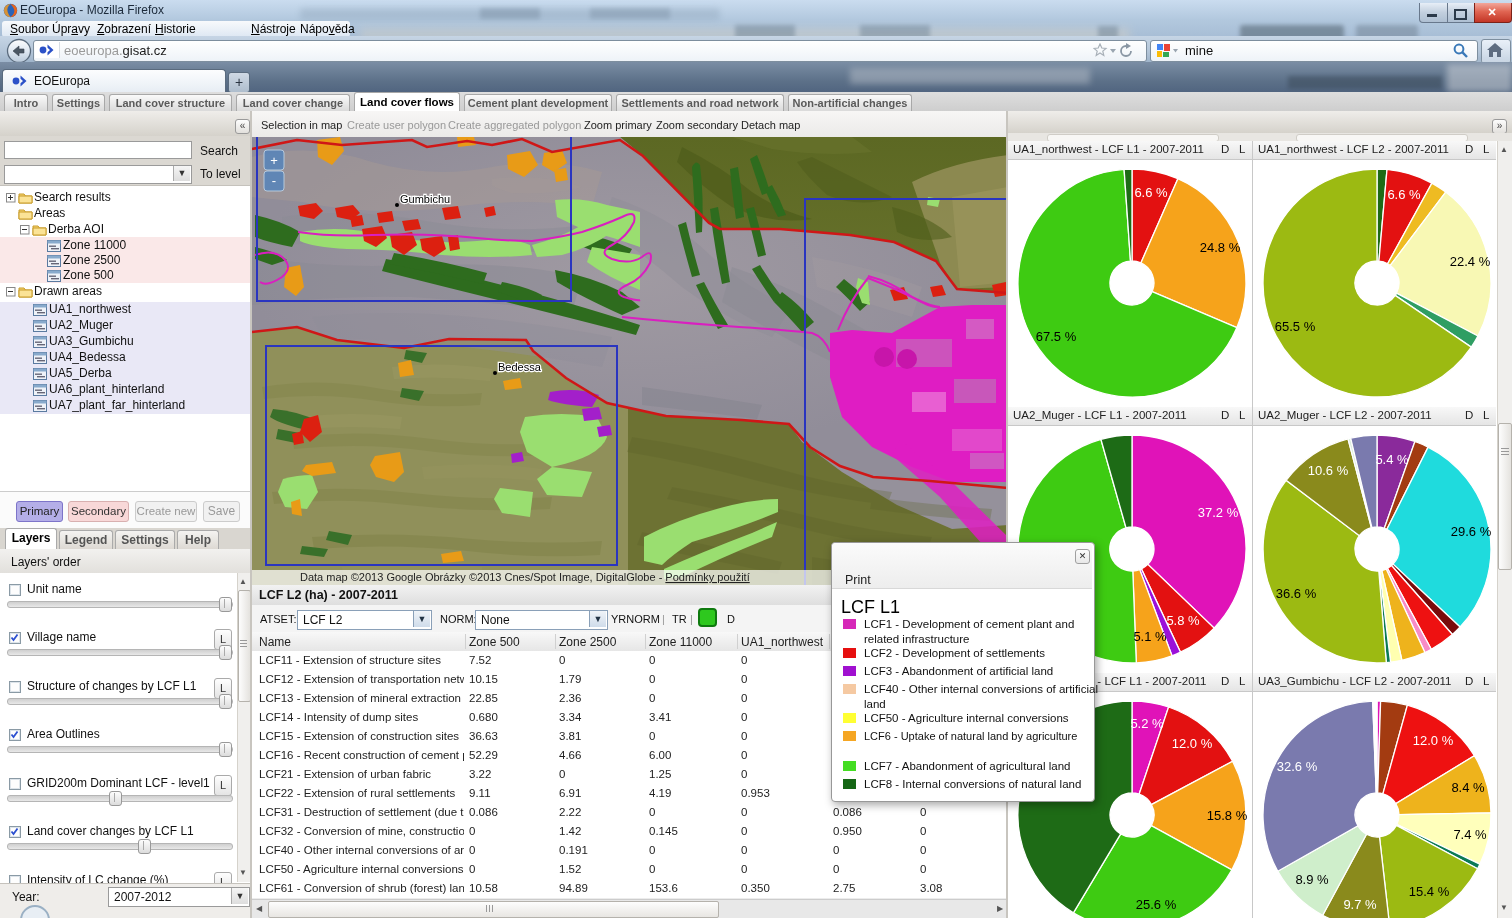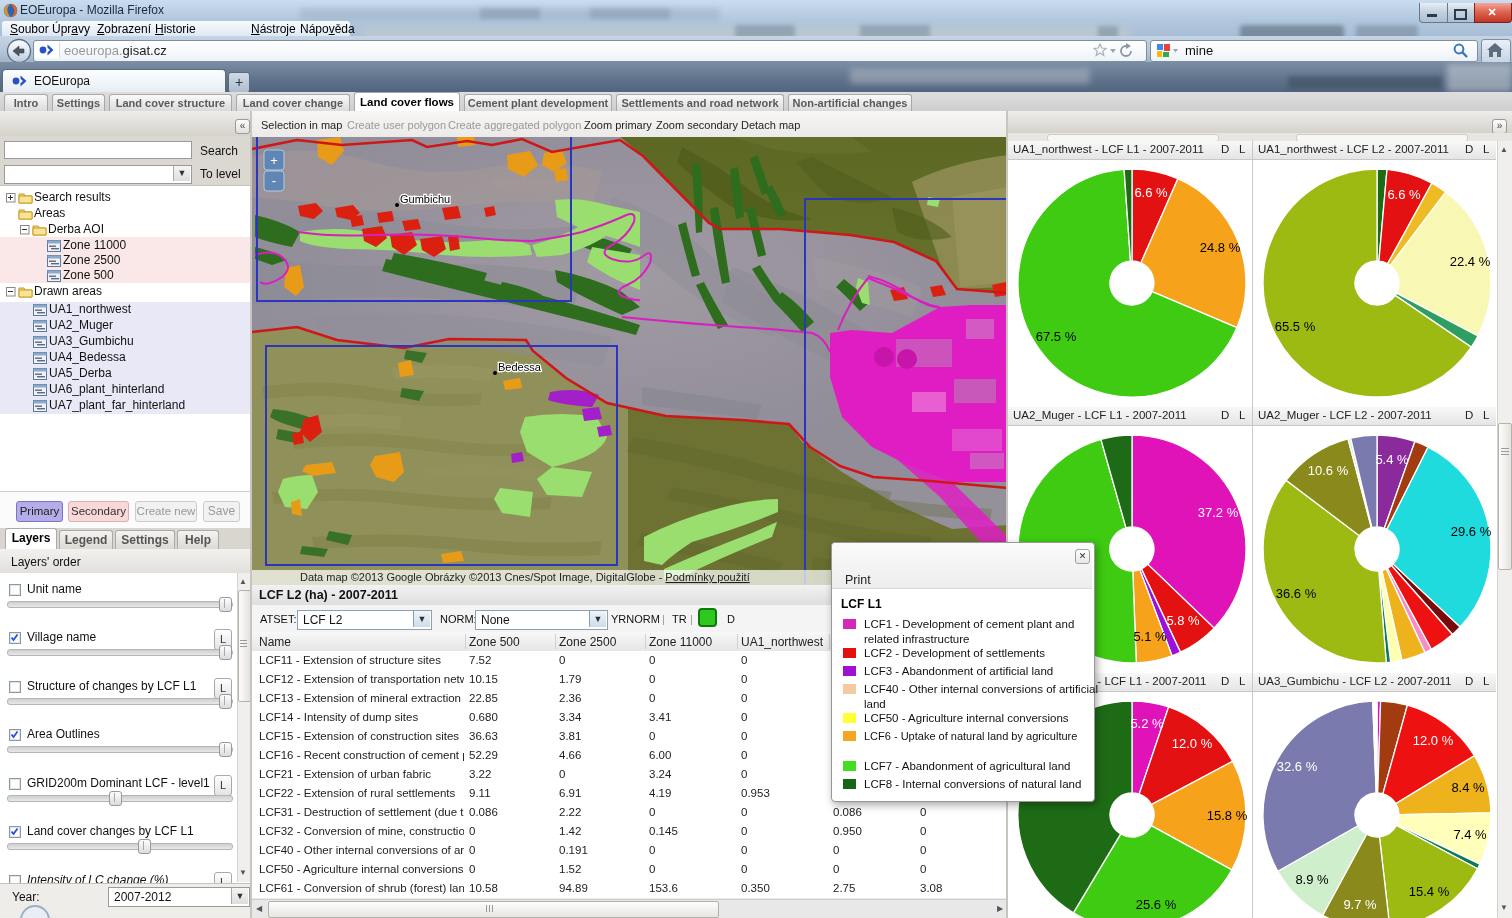--- a/index.html
+++ b/index.html
@@ -309,21 +309,21 @@
     <path d="M2.5 5.5 L4.5 8 L8.5 2.5" stroke="#2b4fd0" stroke-width="1.8" fill="none"></path>
   </svg>
 <div class="ab tl" style="left:27px;top:824px;">Land cover changes by LCF L1</div>
 <div class="ab" style="left:7px;top:843px;width:224px;height:5px;background:linear-gradient(#cfcfcf,#e8e8e8);border:1px solid #b5b5b5;border-radius:3px;"></div>
 <div class="ab" style="left:138px;top:839px;width:11px;height:13px;background:linear-gradient(#fdfdfd,#dcdcdc);border:1px solid #999;border-radius:3px;"></div>
 <div class="ab" style="left:143px;top:841px;width:1px;height:9px;background:#aaa;"></div>
 <svg class="ab" style="left:9px;top:875px" width="12" height="12">
     <rect x="0.5" y="0.5" width="11" height="11" fill="#fdfdfd" stroke="#8a9aa5"></rect>
     <rect x="1.5" y="1.5" width="9" height="9" fill="none" stroke="#dde4ea"></rect>
   </svg>
-<div class="ab tl" style="left:27px;top:873px;font-style:italic;">Intensity of LC change (%)</div>
+<div class="ab tl" style="left:27px;top:873px;">Intensity of LC change (%)</div>
 <div class="ab" style="left:214px;top:872px;width:16px;height:19px;background:linear-gradient(#fefefe,#e4e4e4);border:1px solid #aaa;border-radius:3px;font-size:11px;text-align:center;line-height:19px;color:#333;">L</div>
 
 <div class="ab" style="left:237px;top:573px;width:13px;height:309px;background:#f0efed;border-left:1px solid #d5d2cb;"></div>
 <div class="ab" style="left:239px;top:577px;width:9px;height:9px;font-size:8px;color:#555;">▲</div>
 <div class="ab" style="left:239px;top:868px;width:9px;height:9px;font-size:8px;color:#555;">▼</div>
 <div class="ab" style="left:238px;top:590px;width:11px;height:110px;background:linear-gradient(90deg,#fdfdfd,#e4e2de);border:1px solid #b5b2ac;border-radius:2px;"></div>
 <div class="ab" style="left:240px;top:640px;width:7px;height:1px;background:#999;box-shadow:0 3px 0 #999,0 6px 0 #999;"></div>
 
 <div class="ab" style="left:0;top:883px;width:250px;height:35px;background:#efedea;border-top:1px solid #c5c2bc;"></div>
 <div class="ab tl" style="left:12px;top:890px;">Year:</div>
@@ -612,21 +612,21 @@
     <span style="position:absolute;left:7px;top:3px;width:205px;overflow:hidden;display:inline-block;">LCF16 - Recent construction of cement plant</span>
     <span style="position:absolute;left:217px;top:3px;">52.29</span>
     <span style="position:absolute;left:307px;top:3px;">4.66</span>
     <span style="position:absolute;left:397px;top:3px;">6.00</span>
     <span style="position:absolute;left:489px;top:3px;">0</span>
   </div>
 <div class="ab trow" style="left:252px;top:765px;width:756px;height:19px;">
     <span style="position:absolute;left:7px;top:3px;width:205px;overflow:hidden;display:inline-block;">LCF21 - Extension of urban fabric</span>
     <span style="position:absolute;left:217px;top:3px;">3.22</span>
     <span style="position:absolute;left:307px;top:3px;">0</span>
-    <span style="position:absolute;left:397px;top:3px;">3.24</span>
+    <span style="position:absolute;left:397px;top:3px;">1.25</span>
     <span style="position:absolute;left:489px;top:3px;">0</span>
   </div>
 <div class="ab trow" style="left:252px;top:784px;width:756px;height:19px;">
     <span style="position:absolute;left:7px;top:3px;width:205px;overflow:hidden;display:inline-block;">LCF22 - Extension of rural settlements</span>
     <span style="position:absolute;left:217px;top:3px;">9.11</span>
     <span style="position:absolute;left:307px;top:3px;">6.91</span>
     <span style="position:absolute;left:397px;top:3px;">4.19</span>
     <span style="position:absolute;left:489px;top:3px;">0.953</span>
   </div>
 <div class="ab trow" style="left:252px;top:803px;width:756px;height:19px;">
@@ -798,21 +798,21 @@
 <div class="ab" style="left:1498px;top:423px;width:12px;height:145px;background:linear-gradient(90deg,#fdfdfd,#e4e2de);border:1px solid #b5b2ac;border-radius:2px;"></div>
 <div class="ab" style="left:1501px;top:448px;width:8px;height:1px;background:#999;box-shadow:0 3px 0 #999,0 6px 0 #999;"></div>
 
 <div class="ab" style="left:250px;top:111px;width:2px;height:807px;background:#c8c5bf;"></div>
 <div class="ab" style="left:1006px;top:111px;width:2px;height:807px;background:#c8c5bf;"></div>
 
 <div class="ab" style="left:831px;top:542px;width:262px;height:258px;background:#fff;border:1px solid #989898;border-radius:4px;box-shadow:2px 3px 8px rgba(0,0,0,.35);"></div>
 <div class="ab" style="left:832px;top:543px;width:260px;height:45px;background:linear-gradient(#fbfbfb,#ededed);border-radius:4px 4px 0 0;border-bottom:1px solid #d8d8d8;"></div>
 <div class="ab" style="left:1075px;top:549px;width:13px;height:13px;background:linear-gradient(#fdfdfd,#e8e8e8);border:1px solid #a0a0a0;border-radius:3px;font-size:9px;text-align:center;line-height:13px;color:#333;">✕</div>
 <div class="ab" style="left:845px;top:573px;font-size:12.5px;color:#222;">Print</div>
-<div class="ab" style="left:841px;top:597px;font-size:12px;font-weight:bold;color:#000;">LCF L1</div>
+<div class="ab" style="left:841px;top:597px;font-size:18px;font-weight:normal;color:#000;">LCF L1</div>
 <div class="ab" style="left:843px;top:619px;width:13px;height:10px;background:#d628b8;"></div>
 <div class="ab" style="left:864px;top:617px;width:233px;font-size:11.5px;line-height:14.5px;color:#111;white-space:nowrap;">LCF1 - Development of cement plant and<br>related infrastructure</div>
 <div class="ab" style="left:843px;top:648px;width:13px;height:10px;background:#e60f0f;"></div>
 <div class="ab" style="left:864px;top:646px;width:233px;font-size:11.5px;line-height:14.5px;color:#111;white-space:nowrap;">LCF2 - Development of settlements</div>
 <div class="ab" style="left:843px;top:666px;width:13px;height:10px;background:#a010d0;"></div>
 <div class="ab" style="left:864px;top:664px;width:233px;font-size:11.5px;line-height:14.5px;color:#111;white-space:nowrap;">LCF3 - Abandonment of artificial land</div>
 <div class="ab" style="left:843px;top:684px;width:13px;height:10px;background:#f5c9a2;"></div>
 <div class="ab" style="left:864px;top:682px;width:233px;font-size:11.5px;line-height:14.5px;color:#111;white-space:nowrap;">LCF40 - Other internal conversions of artificial<br>land</div>
 <div class="ab" style="left:843px;top:713px;width:13px;height:10px;background:#ffff33;"></div>
 <div class="ab" style="left:864px;top:711px;width:233px;font-size:11.5px;line-height:14.5px;color:#111;white-space:nowrap;">LCF50 - Agriculture internal conversions</div>

